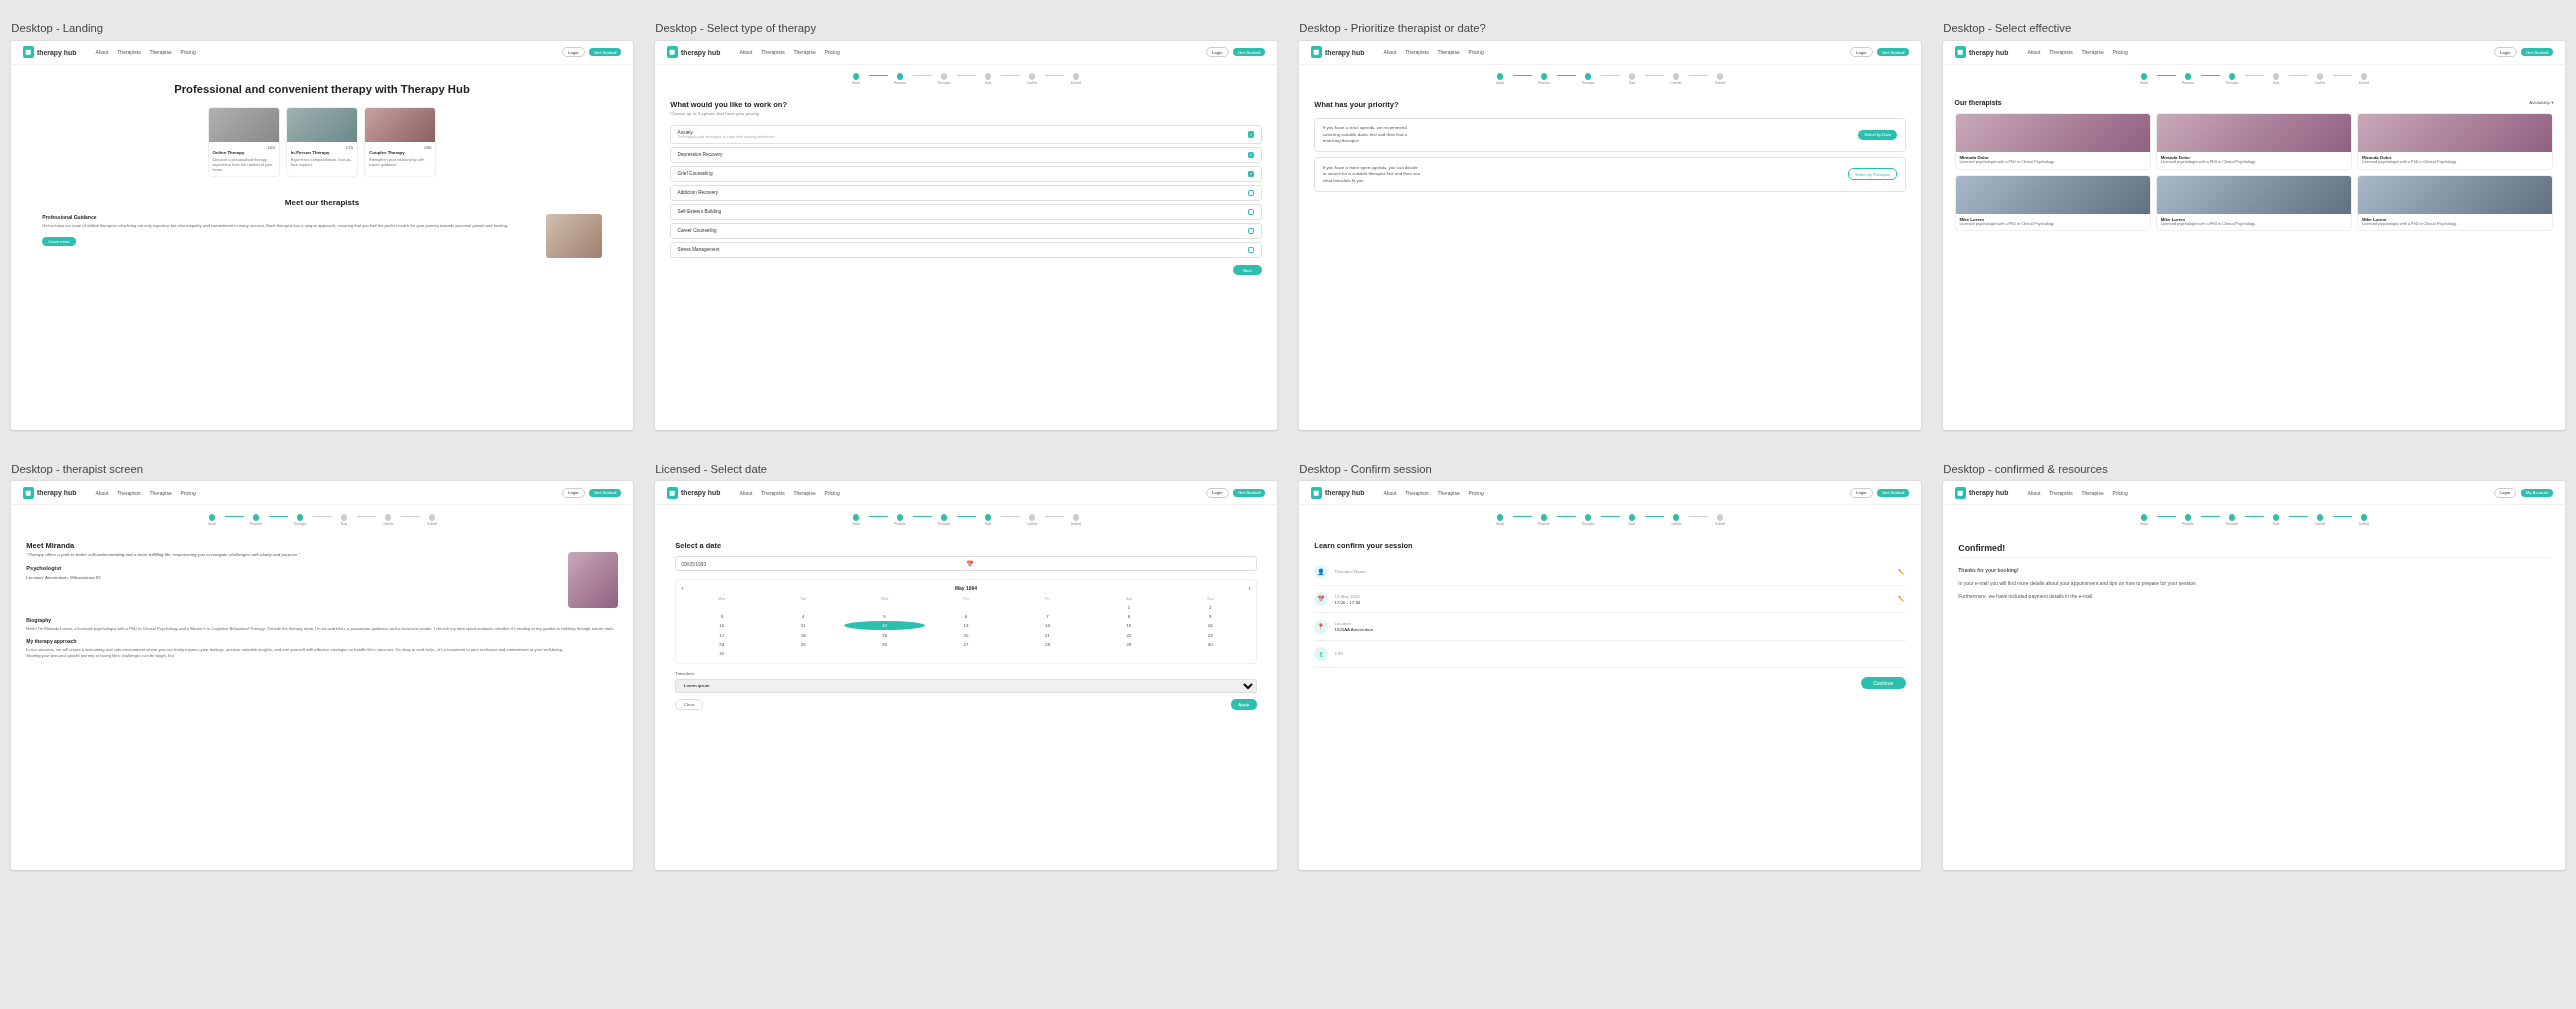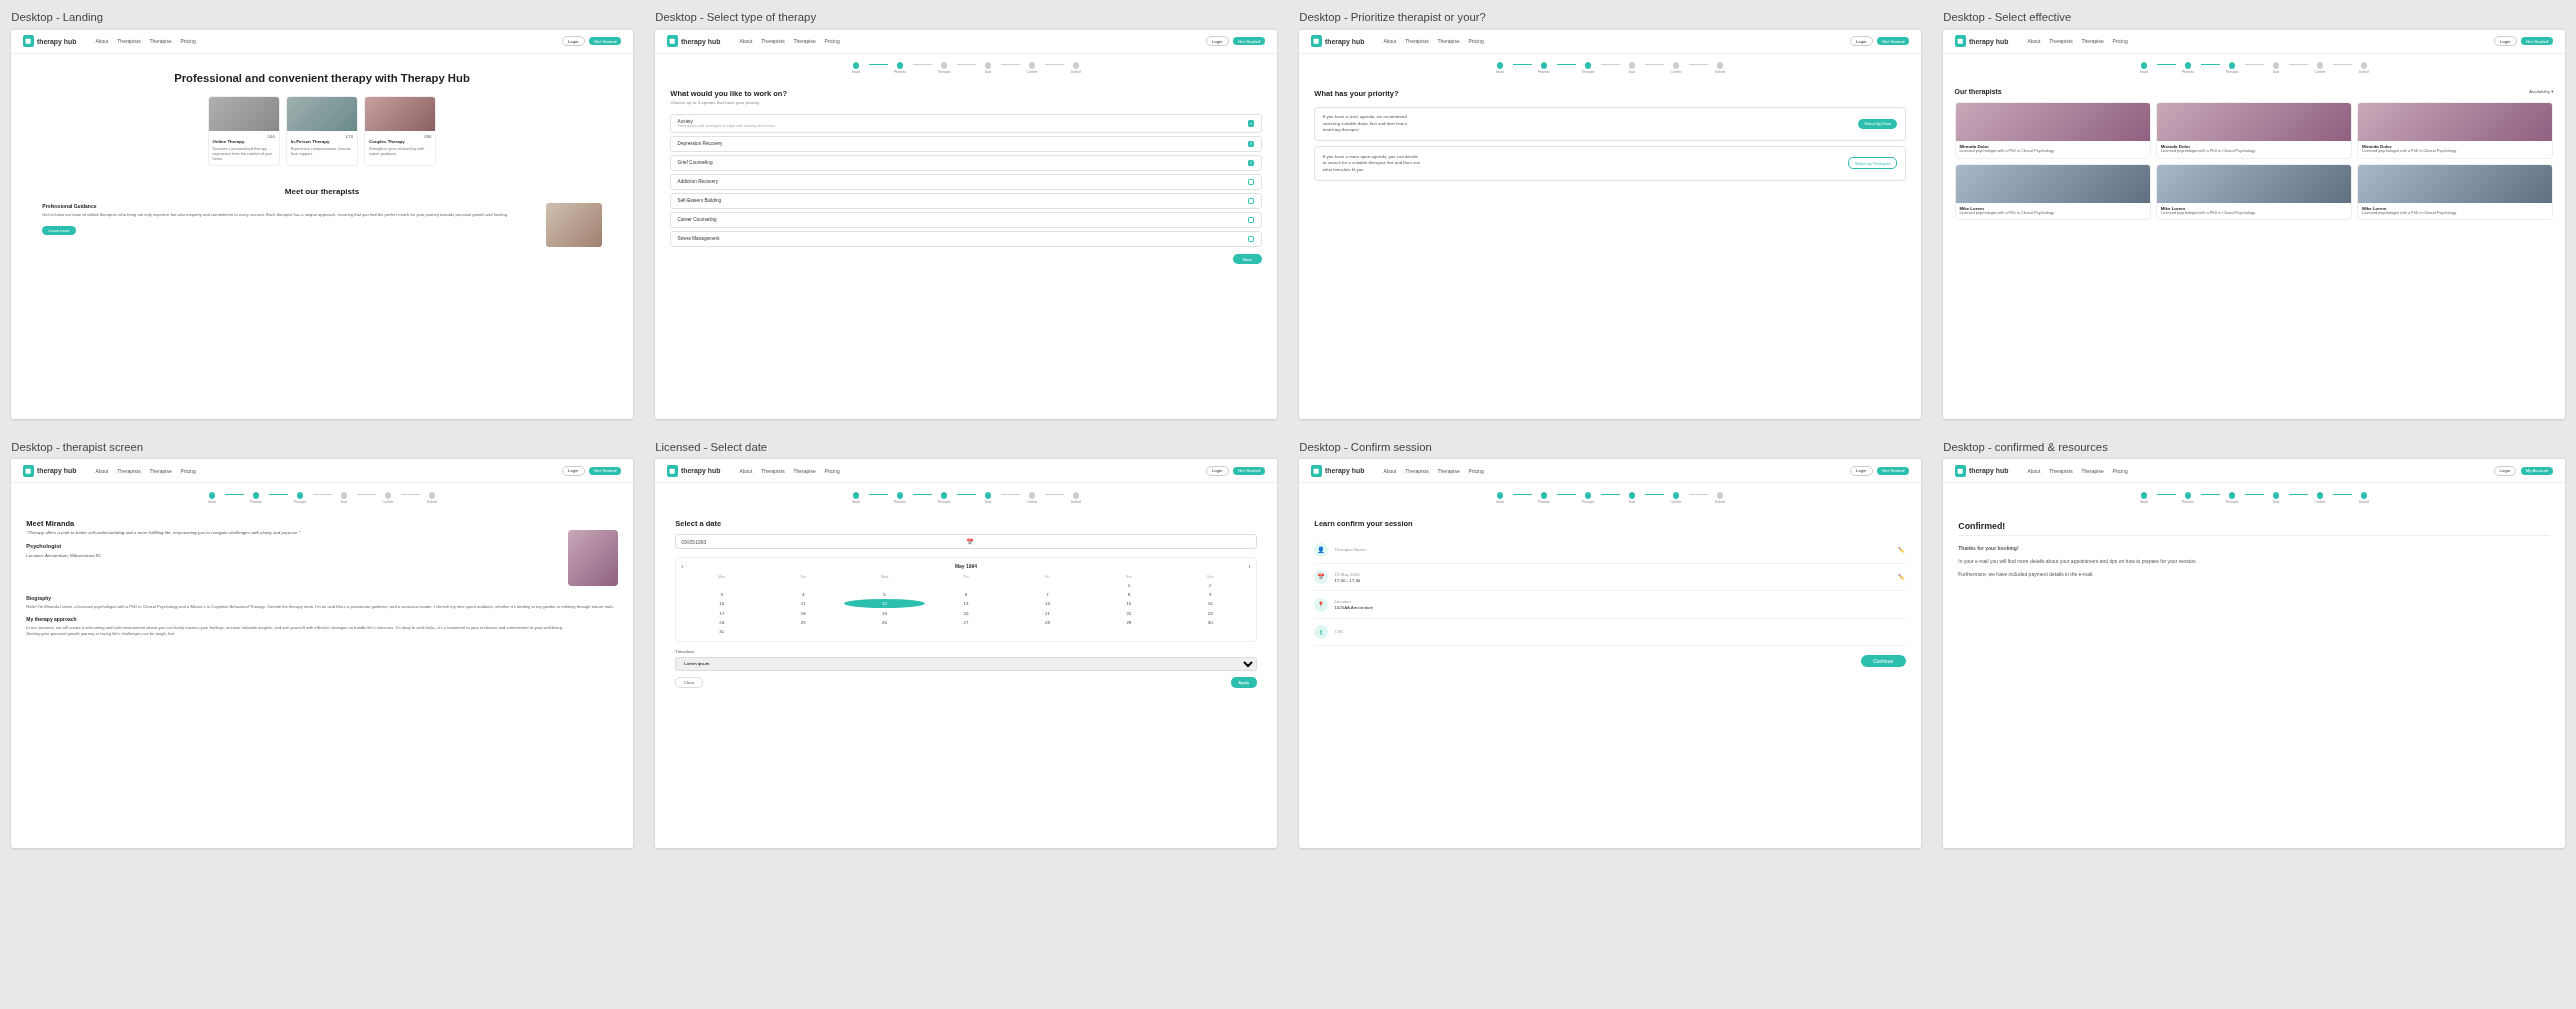--- a/index.html
+++ b/index.html
@@ -3,20 +3,21 @@
   <meta charset="utf-8">
   <style>
     * { margin: 0; padding: 0; box-sizing: border-box; }
     body { background: #e8e8e8; font-family: Arial, sans-serif; width: 2576px; min-height: 1009px; }
 
     .grid { display: grid; grid-template-columns: 1fr 1fr 1fr 1fr; grid-template-rows: auto auto; gap: 0; }
 
     .screen-container {
       background: #e8e8e8;
       padding: 11.3px 11.3px 11.3px 11.3px;
+      margin-top: 11px;
     }
 
     .screen-label {
       font-size: 11.3px;
       color: #444;
       margin-bottom: 6.3px;
       font-weight: 400;
     }
 
     .screen {
@@ -519,21 +520,21 @@
             <span class="therapy-option-label">Stress Management</span>
             <div class="checkbox"></div>
           </div>
         </div>
         <button class="btn-next">Next</button>
       </div>
     </div>
   </div>
 
   <div class="screen-container">
-    <div class="screen-label">Desktop - Prioritize therapist or your?</div>
+    <div class="screen-label">Desktop - Prioritize therapist or date?</div>
     <div class="screen">
       <nav class="nav">
         <div class="nav-logo">
           <div class="nav-logo-icon">
             <svg width="6.3" height="6.3" viewBox="0 0 10 10">
                 <rect x="1" y="1" width="8" height="8" rx="1" fill="white"></rect>
               </svg>
           </div>
           <span class="nav-logo-text">therapy hub</span>
         </div>

